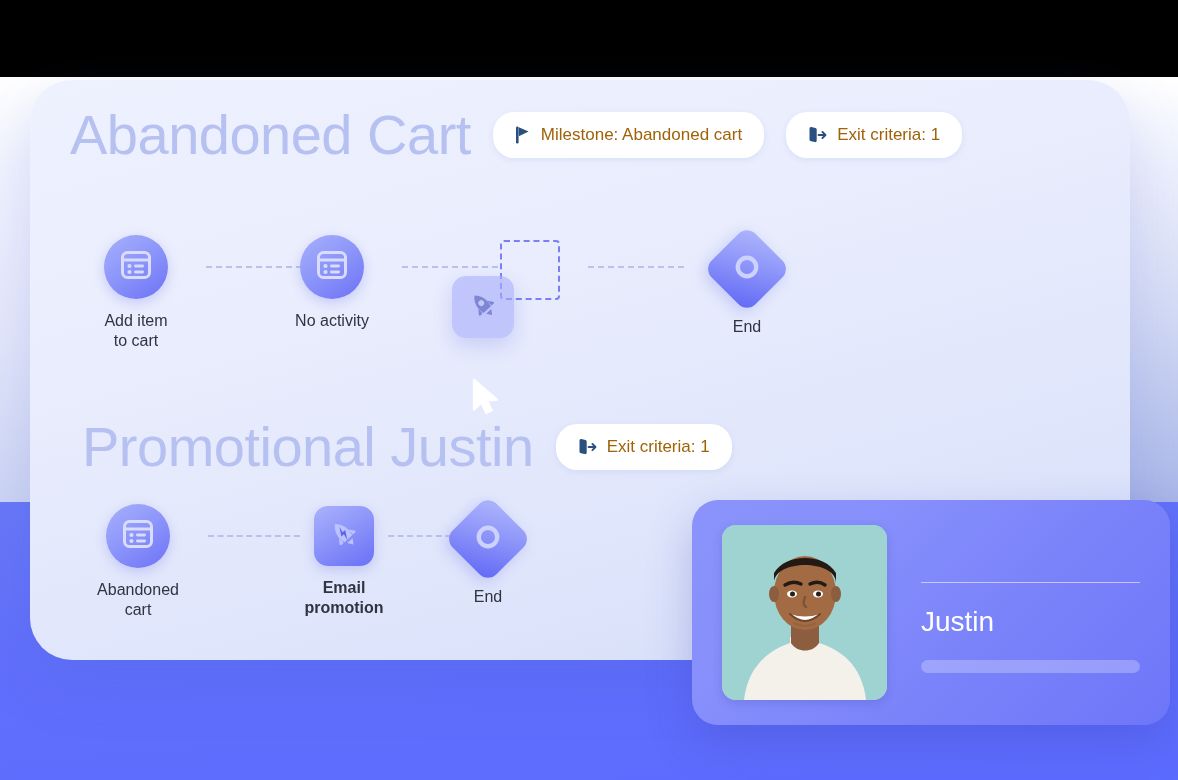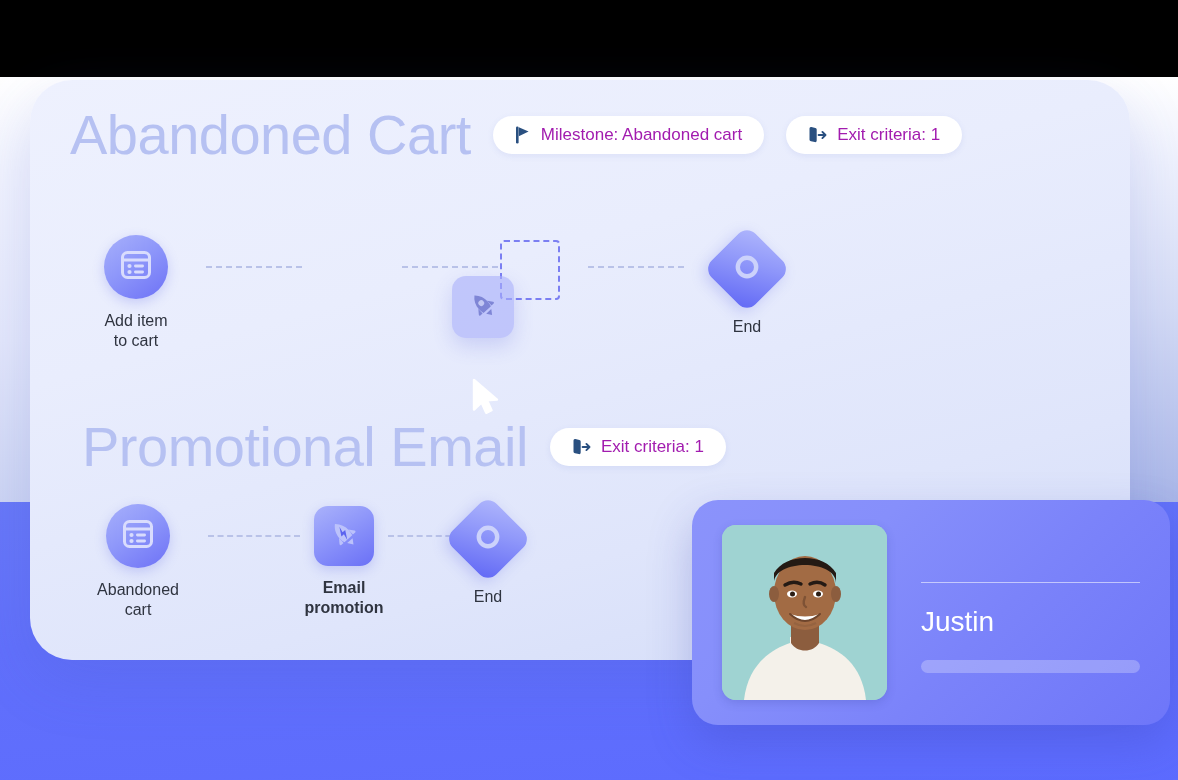--- a/index.html
+++ b/index.html
@@ -67,25 +67,25 @@
     font-weight: 400;
     color: #b6c1f2;
     letter-spacing: -0.5px;
     white-space: nowrap;
     line-height: 1;
   }
   .badge {
     display: inline-flex;
     align-items: center;
     gap: 10px;
-    height: 38px;
+    height: 46px;
     padding: 0 22px;
     border-radius: 21px;
     background: #ffffff;
-    color: #a21caf;
+    color: #a16207;
     font-size: 17px;
     white-space: nowrap;
     box-shadow: 0 2px 6px rgba(90, 110, 200, 0.10);
   }
   .badge svg { display: block; flex: none; }
 
   
   .flow-row { position: absolute; }
 
   .node {
@@ -262,20 +262,35 @@
               <circle cx="8.5" cy="21" r="2.1" fill="#d9dcfd"></circle>
               <rect x="13" y="13.6" width="10" height="2.8" rx="1.4" fill="#d9dcfd"></rect>
               <rect x="13" y="19.6" width="10" height="2.8" rx="1.4" fill="#d9dcfd"></rect>
             </svg>
           </span>
         </div>
         <div class="node-label">Add item
 to cart</div>
       </div>
 
+      <div class="node" style="left:302px; top:155px;">
+        <div class="shape-circle">
+          <span>
+            <svg width="30" height="28" viewBox="0 0 30 28">
+              <rect x="1.5" y="1.5" width="27" height="25" rx="5" fill="none" stroke="#d9dcfd" stroke-width="3"></rect>
+              <rect x="1.5" y="7.5" width="27" height="3" fill="#d9dcfd"></rect>
+              <circle cx="8.5" cy="15" r="2.1" fill="#d9dcfd"></circle>
+              <circle cx="8.5" cy="21" r="2.1" fill="#d9dcfd"></circle>
+              <rect x="13" y="13.6" width="10" height="2.8" rx="1.4" fill="#d9dcfd"></rect>
+              <rect x="13" y="19.6" width="10" height="2.8" rx="1.4" fill="#d9dcfd"></rect>
+            </svg>
+          </span>
+        </div>
+        <div class="node-label">No activity</div>
+      </div>
 
       <div class="drop-placeholder" style="left:470px; top:160px;"></div>
 
       <div class="drag-tile" style="left:422px; top:196px;">
         <span>
           <svg width="32" height="32" viewBox="0 0 32 32">
             <g transform="rotate(-42 16 16)" fill="#7f86d6">
               <path d="M16 3.2c3.9 3.3 5.9 8 5.9 13.3 0 2.1-.3 4-.9 5.8h-10c-.6-1.8-.9-3.7-.9-5.8 0-5.3 2-10 5.9-13.3z"></path>
               <circle cx="16" cy="13.4" r="2.9" fill="#c3c8f3"></circle>
               <path d="M10.1 15.6 L6.4 20.4 c-.5.7-.2 1.6.7 1.6 H10z"></path>
@@ -300,21 +315,21 @@
                 <circle cx="13" cy="13" r="9.2" fill="none" stroke="#ccd2fb" stroke-width="4.4"></circle>
               </svg>
             </span>
           </div>
         </div>
         <div class="node-label" style="margin-top:4px;">End</div>
       </div>
     </div>
 
     <div class="section-head" style="left:52px; top:339px;">
-      <div class="section-title">Promotional Email</div>
+      <div class="section-title">Promotional Justin</div>
 
       <div class="badge">
         <span>
           <svg width="19" height="18" viewBox="0 0 19 18">
             <path d="M1.5 2.6 a1.6 1.6 0 0 1 1.9-1.55 L7.4 1.9 a1.6 1.6 0 0 1 1.3 1.55 v11.1 a1.6 1.6 0 0 1-1.9 1.55 L3 15.3 a1.6 1.6 0 0 1-1.5-1.55 Z" fill="#2a5080"></path>
             <path d="M10.6 9 h6.3" stroke="#2a5080" stroke-width="1.9" stroke-linecap="round"></path>
             <path d="M14.4 5.9 L17.5 9 L14.4 12.1" fill="none" stroke="#2a5080" stroke-width="1.9" stroke-linecap="round" stroke-linejoin="round"></path>
           </svg>
         </span>
         <span>Exit criteria: 1</span>

